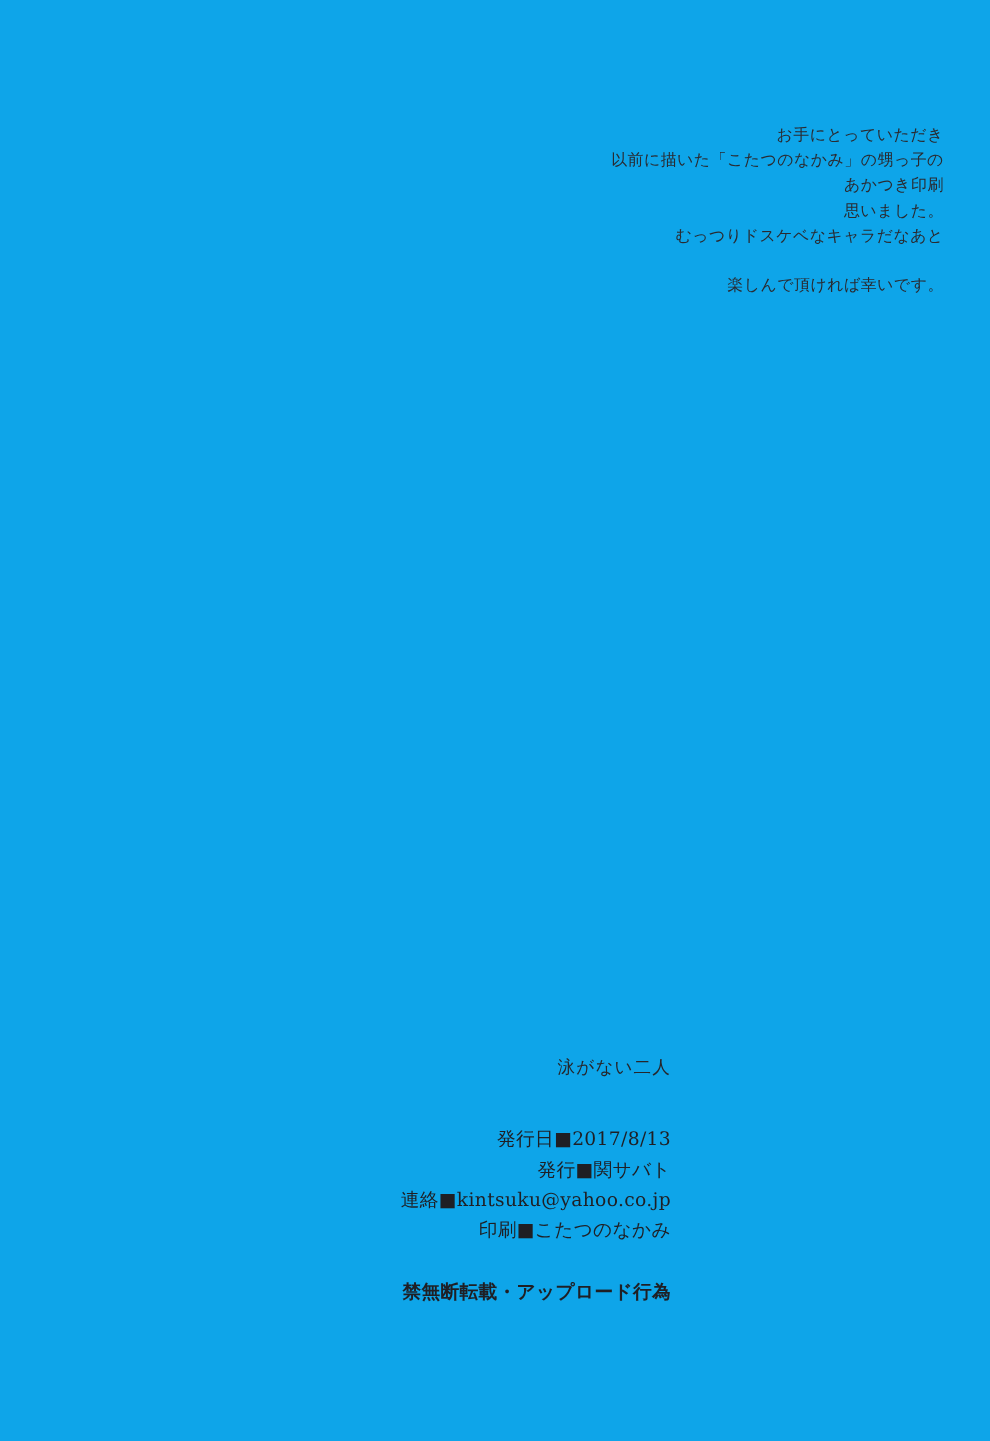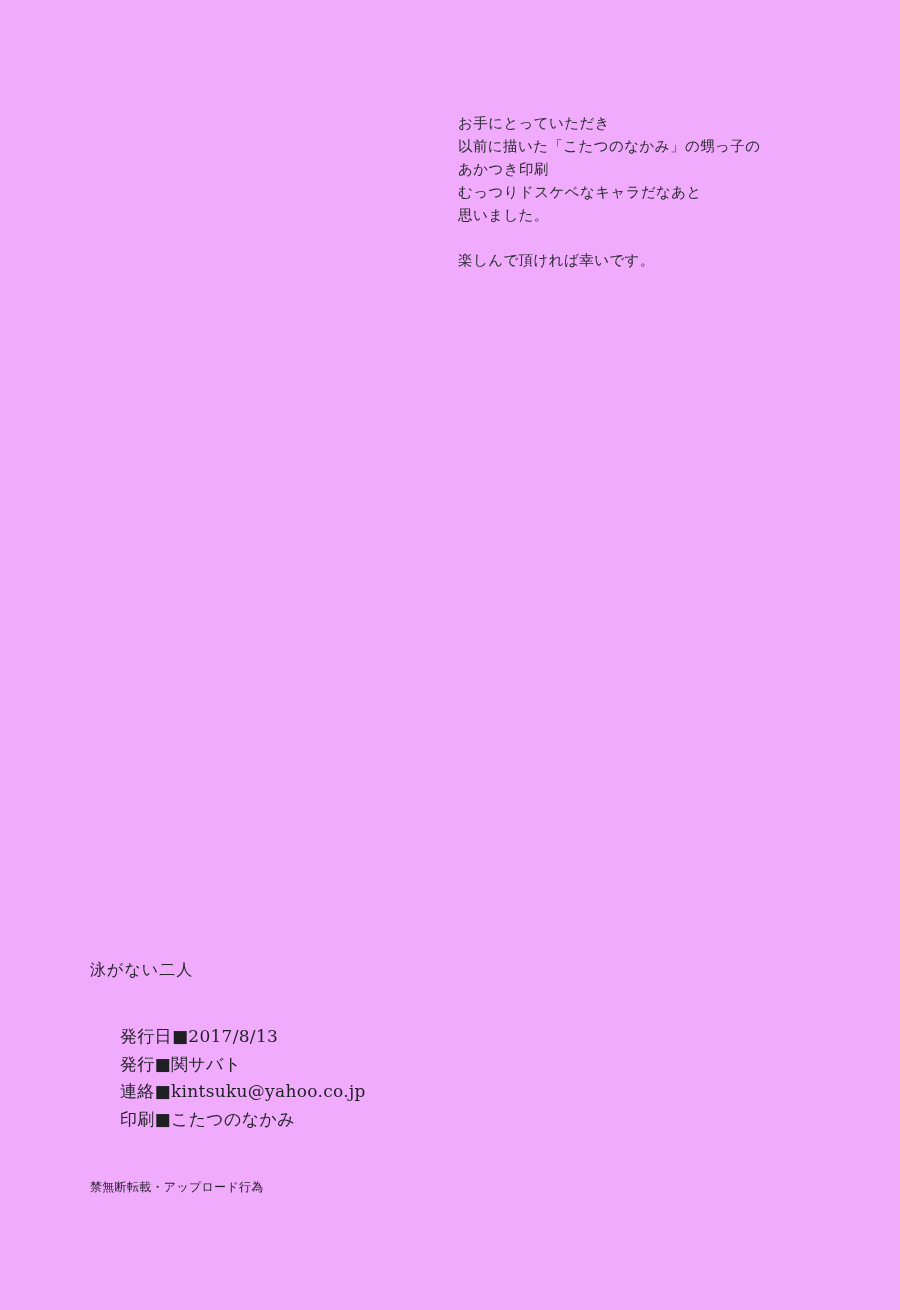--- a/index.html
+++ b/index.html
@@ -11,21 +11,22 @@
     height: 1310px;
     background: #ffffff;
     font-family: "Liberation Serif", serif;
     color: #222226;
     position: relative;
     overflow: hidden;
   }
   .page {
     position: absolute;
     inset: 0;
-    background: #f0abfc;
+    background: #0ea5e9;
+    text-align: right;
   }
 
   
   .afterword {
     position: absolute;
     left: 458px;
     top: 112px;
     width: 400px;
   }
   .afterword p {
@@ -63,39 +64,40 @@
   .colophon .row {
     font-family: "DejaVu Serif", serif;
     font-size: 17px;
     line-height: 1.62;
     letter-spacing: 0.3px;
     color: #1f1f24;
     white-space: pre;
     margin-left: 30px;
   }
   .colophon .notice {
-    margin-top: 46px;
+    margin-top: 30px;
     font-family: "DejaVu Serif", serif;
-    font-size: 12px;
+    font-size: 17px;
     letter-spacing: 0.3px;
     color: #1f1f24;
     white-space: pre;
+    font-weight: bold;
   }
 </style>
 </head>
 <body>
 
 <div class="page">
 
   <div class="afterword">
     <p>お手にとっていただき</p>
     <p>以前に描いた「こたつのなかみ」の甥っ子の</p>
     <p>あかつき印刷</p>
+    <p>思いました。</p>
     <p>むっつりドスケベなキャラだなあと</p>
-    <p>思いました。</p>
     <div class="gap"></div>
     <p>楽しんで頂ければ幸いです。</p>
   </div>
 
   <div class="colophon">
     <div class="title">泳がない二人</div>
     <div class="rows">
       <div class="row">発行日■2017/8/13</div>
       <div class="row">発行■関サバト</div>
       <div class="row">連絡■kintsuku@yahoo.co.jp</div>

